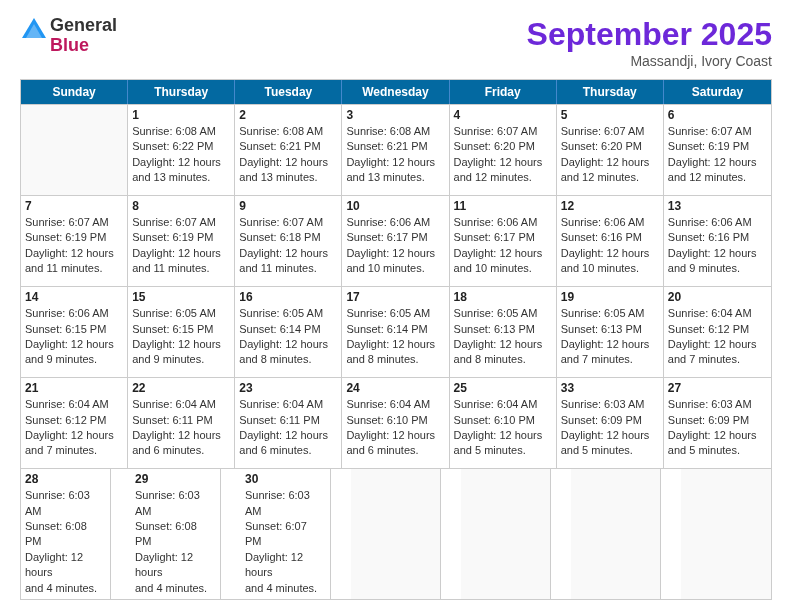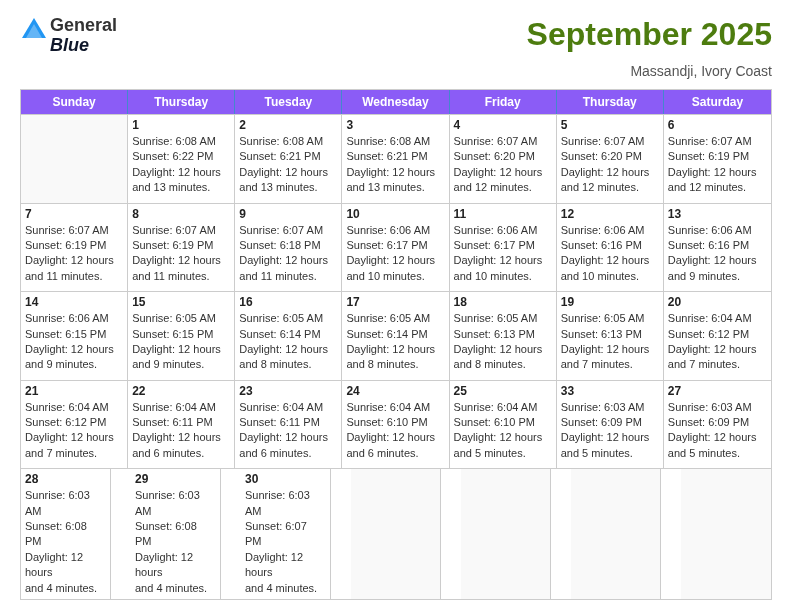--- a/index.html
+++ b/index.html
@@ -26,48 +26,47 @@
     .logo {
       display: flex;
       align-items: flex-start;
     }
     .logo-text {
       font-size: 18px;
       font-weight: bold;
       line-height: 1.1;
     }
     .logo-general { color: #333; }
-    .logo-blue { color: #0f172a; font-style: italic; }
+    .logo-blue { color: #be185d; }
     .logo-icon {
       width: 28px;
       height: 28px;
       margin-right: 2px;
     }
     .title-block {
       text-align: right;
     }
     .month-title {
       font-size: 32px;
       font-weight: bold;
-      color: #4d7c0f;
+      color: #6d28d9;
     }
     .location {
       font-size: 14px;
       color: #555;
-      margin-top: 10px;
     }
     .calendar {
       flex: 1;
       display: flex;
       flex-direction: column;
     }
     .cal-header {
       display: grid;
       grid-template-columns: repeat(7, 1fr);
-      background: #8b5cf6;
+      background: #0369a1;
       border: 1px solid #ccc;
     }
     .cal-header-cell {
       color: #fff;
       font-size: 12px;
       font-weight: bold;
       padding: 5px 4px;
       text-align: center;
       border-right: 1px solid #4488cc;
     }

